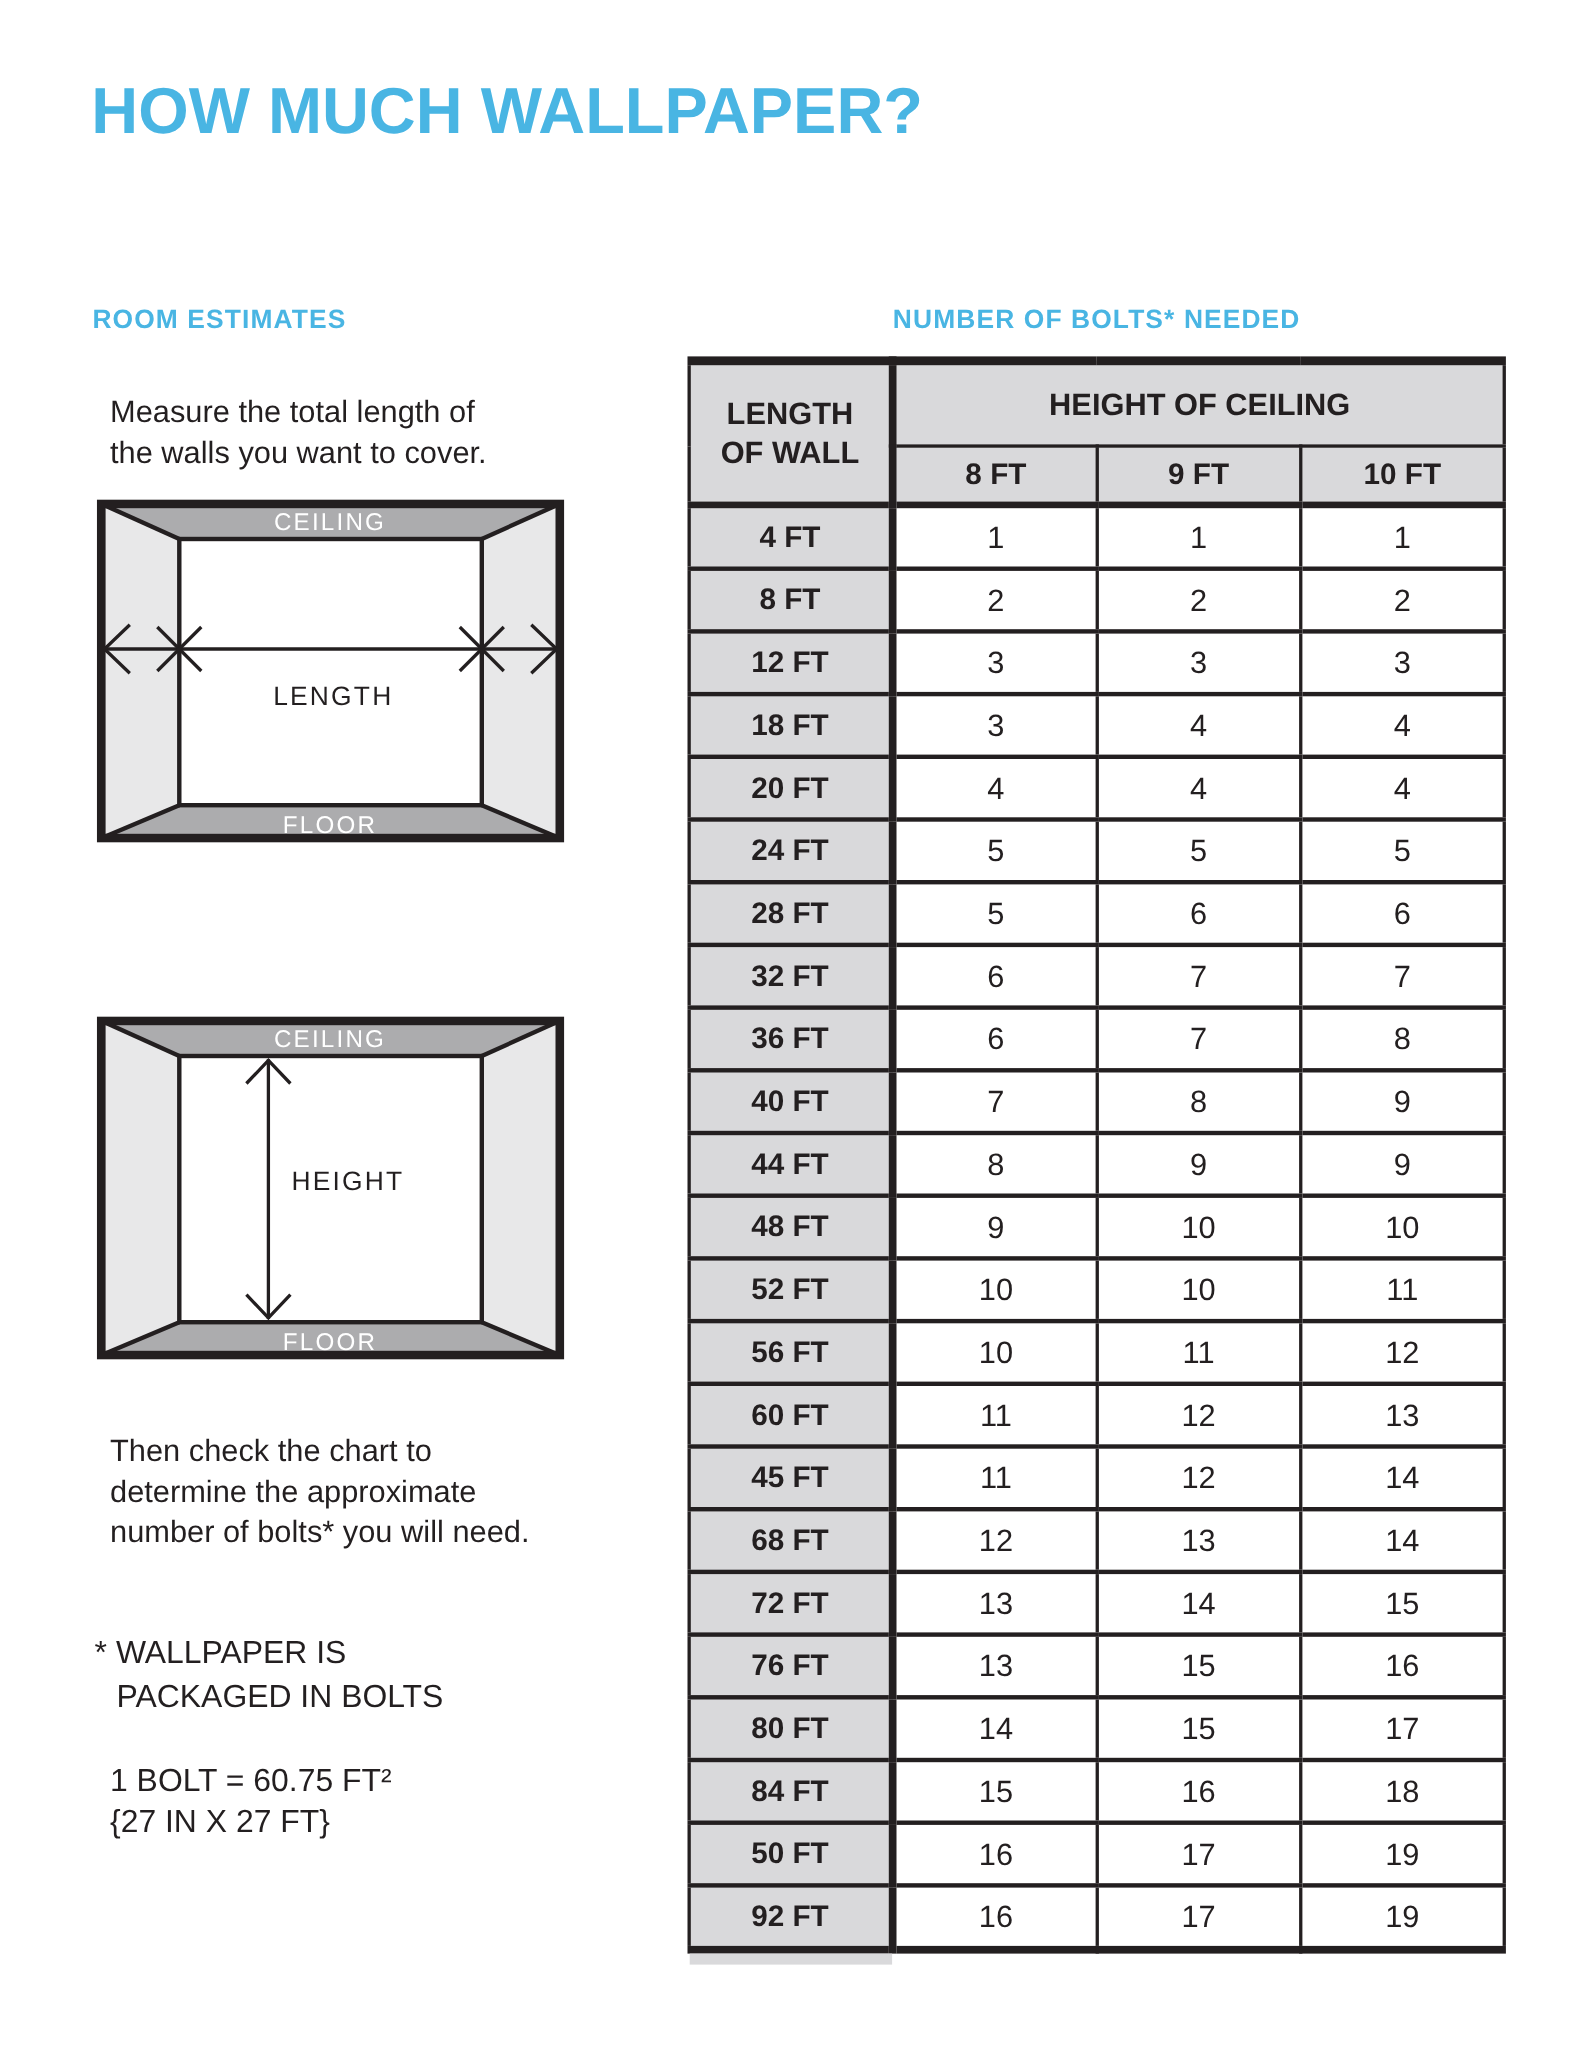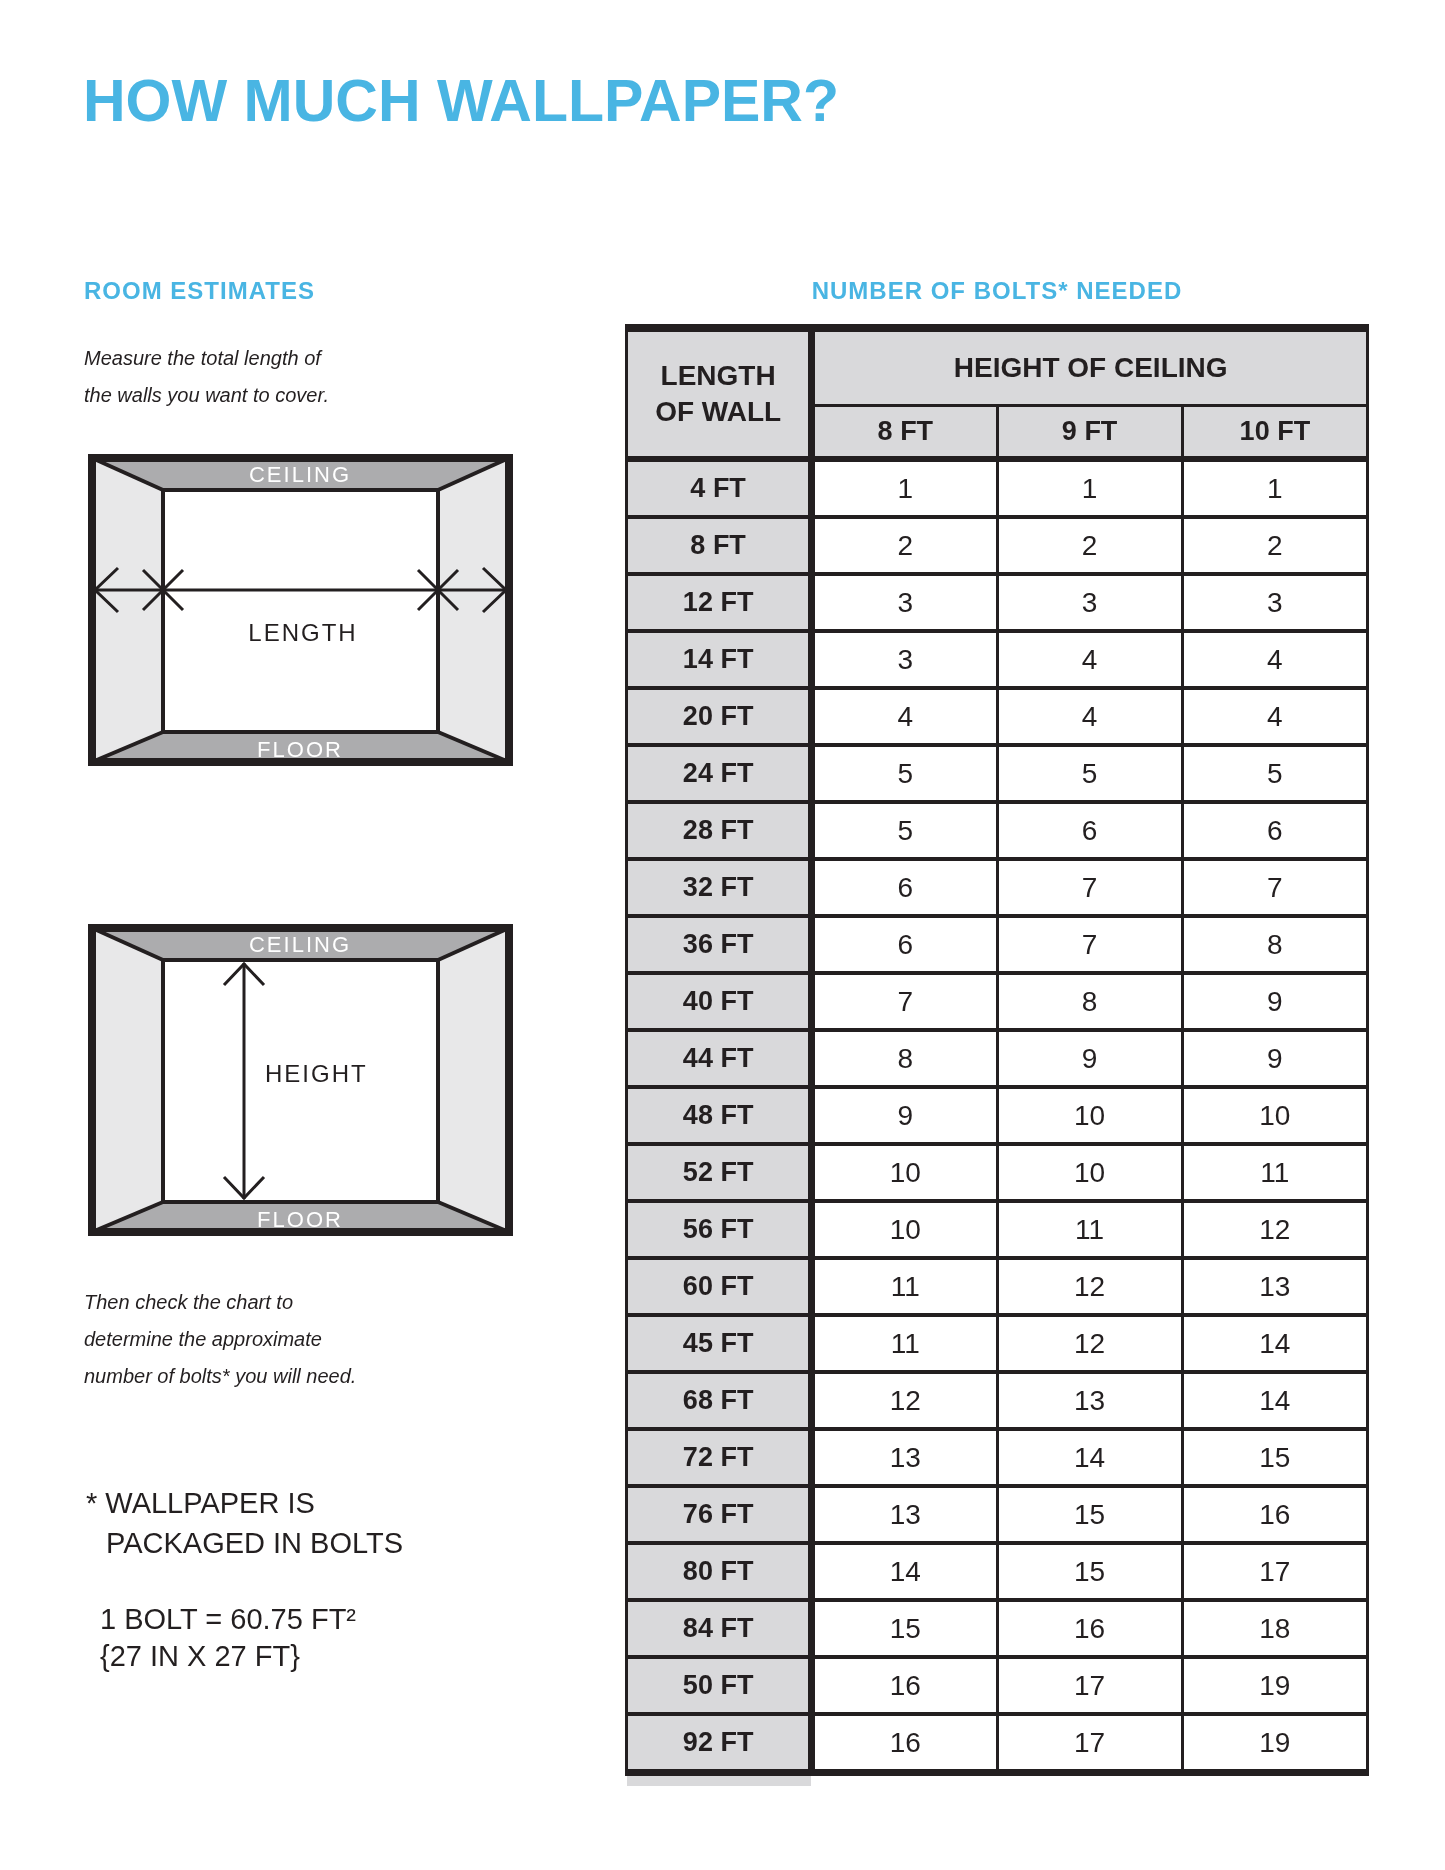--- a/index.html
+++ b/index.html
@@ -19,21 +19,21 @@
     position:absolute;left:83px;top:72px;margin:0;
     font-size:59px;font-weight:bold;line-height:1;color:var(--accent-blue);letter-spacing:0px;
   }
   .blue-heading{
     position:absolute;margin:0;font-size:24px;font-weight:bold;line-height:1;
     color:var(--accent-blue);letter-spacing:1px;
   }
   .room-heading{left:84px;top:279px;}
   .table-heading{left:625px;top:279px;width:744px;text-align:center;}
   .body-text{
-    position:absolute;margin:0;font-size:20px;line-height:37px;color:var(--ink);white-space:pre-line;font-style:italic;
+    position:absolute;margin:16px;font-size:28px;line-height:37px;color:var(--ink);white-space:pre-line;
   }
   .step1{left:84px;top:340px;}
   .step2{left:84px;top:814px;}
   .step3{left:84px;top:1284px;}
   .diagram{position:absolute;width:425px;height:312px;}
   .diagram1{left:88px;top:454px;}
   .diagram2{left:88px;top:924px;}
   .footnote{
     position:absolute;left:86px;top:1483px;margin:0;
     font-size:29px;font-weight:normal;line-height:40px;color:var(--ink);
@@ -191,21 +191,21 @@
           <td>2</td>
           <td>2</td>
         </tr>
         <tr>
           <td class="rowlabel">12 FT</td>
           <td>3</td>
           <td>3</td>
           <td>3</td>
         </tr>
         <tr>
-          <td class="rowlabel">14 FT</td>
+          <td class="rowlabel">18 FT</td>
           <td>3</td>
           <td>4</td>
           <td>4</td>
         </tr>
         <tr>
           <td class="rowlabel">20 FT</td>
           <td>4</td>
           <td>4</td>
           <td>4</td>
         </tr>

